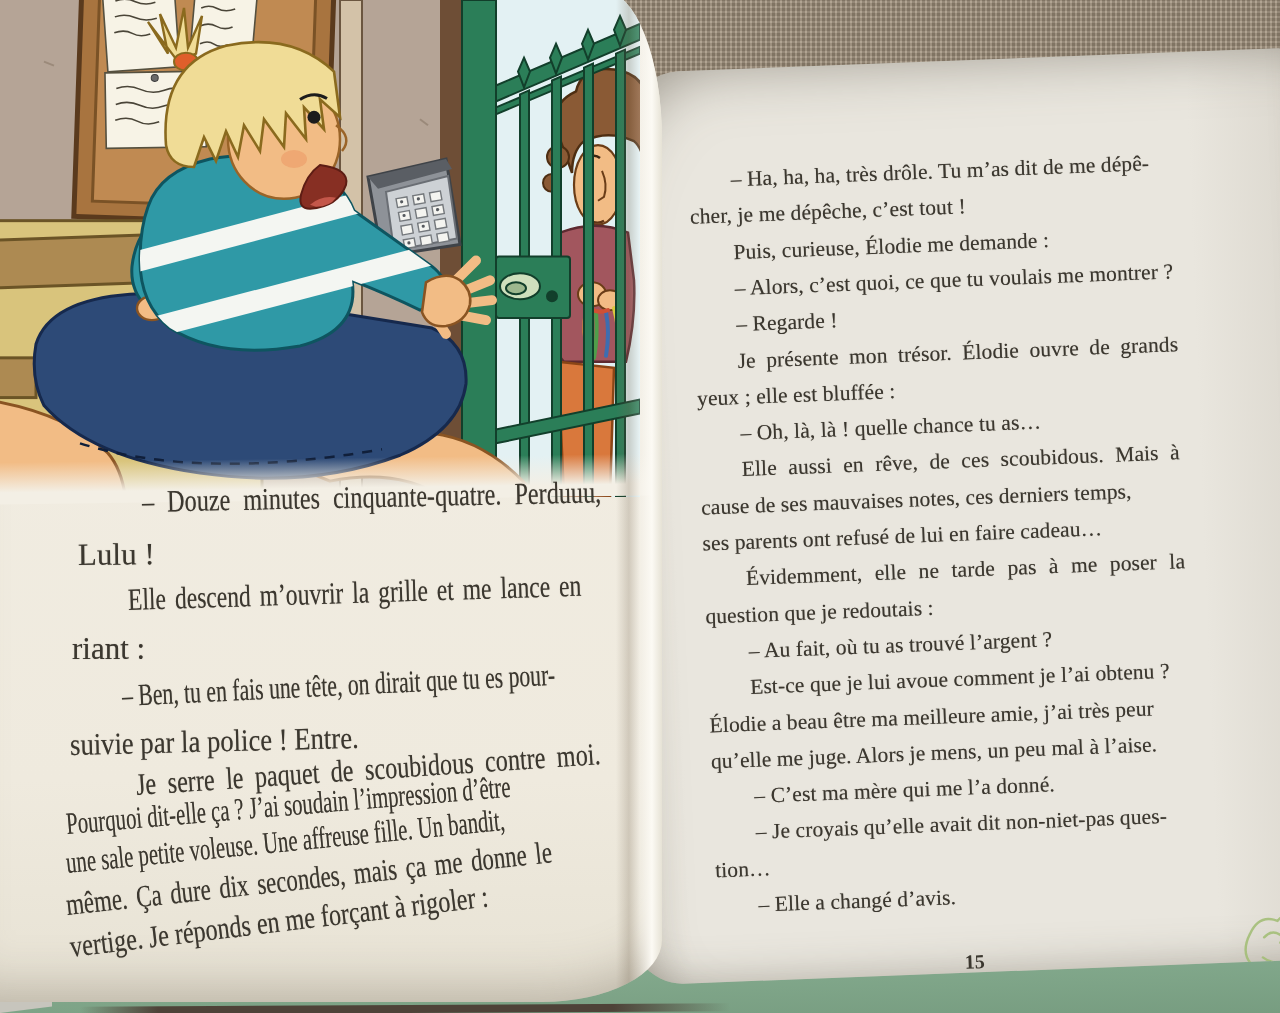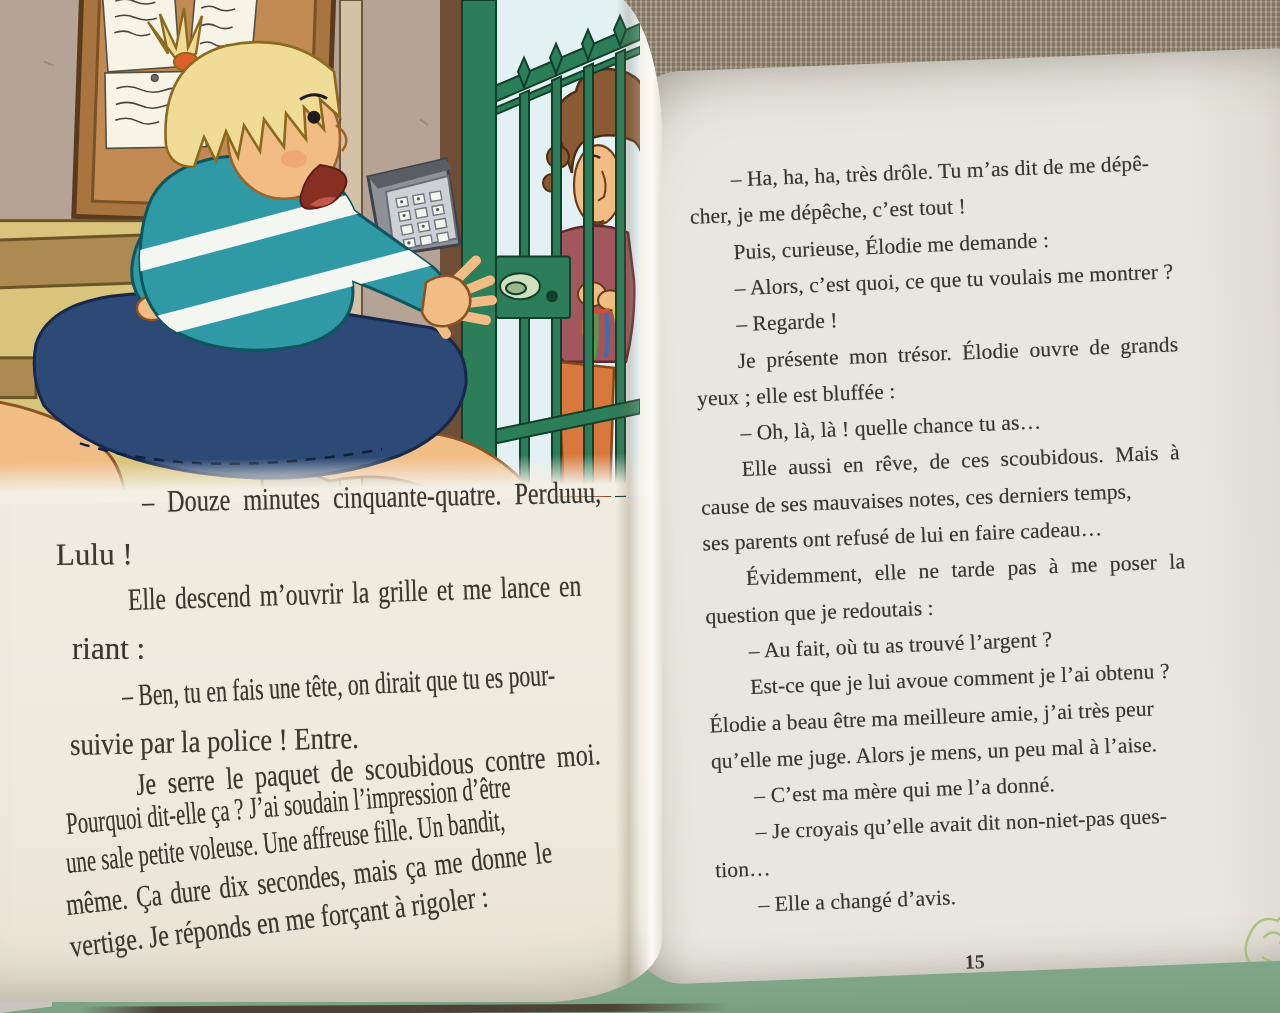--- a/index.html
+++ b/index.html
@@ -45,21 +45,21 @@
     overflow:hidden;}
   .illus{position:absolute;left:10px;top:10px;width:640px;height:497px;}
   .illus-fade{position:absolute;left:0px;top:468px;width:672px;height:42px;
     background:linear-gradient(180deg, rgba(243,239,229,0) 0%, var(--c-paper_left,#f3efe5) 72%);
     transform:rotate(-.8deg);}
   .ledge{position:absolute;right:0;top:0;bottom:0;width:46px;
     background:linear-gradient(90deg, rgba(120,105,85,0) 0%, rgba(120,105,85,.26) 28%, rgba(255,255,255,.18) 52%, #fcfaf4 78%, #e6e2d5 100%);}
   .ltext div{position:absolute;transform-origin:left center;white-space:nowrap;
     font-size:31px;line-height:1;color:var(--c-text,#37342d);text-shadow:0 0 .8px rgba(55,50,40,.5);}
   .l0{top:496px;left:152px;transform:rotate(-1.2deg) scaleX(.78);word-spacing:9px;}
-  .l1{top:549px;left:66px;transform:rotate(-.6deg);}
+  .l1{top:549px;left:88px;transform:rotate(-.6deg);}
   .l2{top:594px;left:138px;transform:rotate(-1.8deg) scaleX(.76);word-spacing:4px;}
   .l3{top:643px;left:82px;text-align:right;}
   .l4{top:690px;left:132px;transform:rotate(-2.8deg) scaleX(.70);}
   .l5{top:739px;left:80px;transform:rotate(-1.4deg) scaleX(.86);}
   .l6{top:779px;left:146px;transform:rotate(-3.8deg) scaleX(.78);word-spacing:7px;}
   .l7{top:818px;left:76px;transform:rotate(-4.8deg) scaleX(.67);}
   .l8{top:857px;left:76px;transform:rotate(-5.6deg) scaleX(.67);}
   .l9{top:899px;left:76px;transform:rotate(-6.2deg) scaleX(.74);word-spacing:4px;}
   .l10{top:941px;left:80px;transform:rotate(-6.9deg) scaleX(.78);}
 </style>

